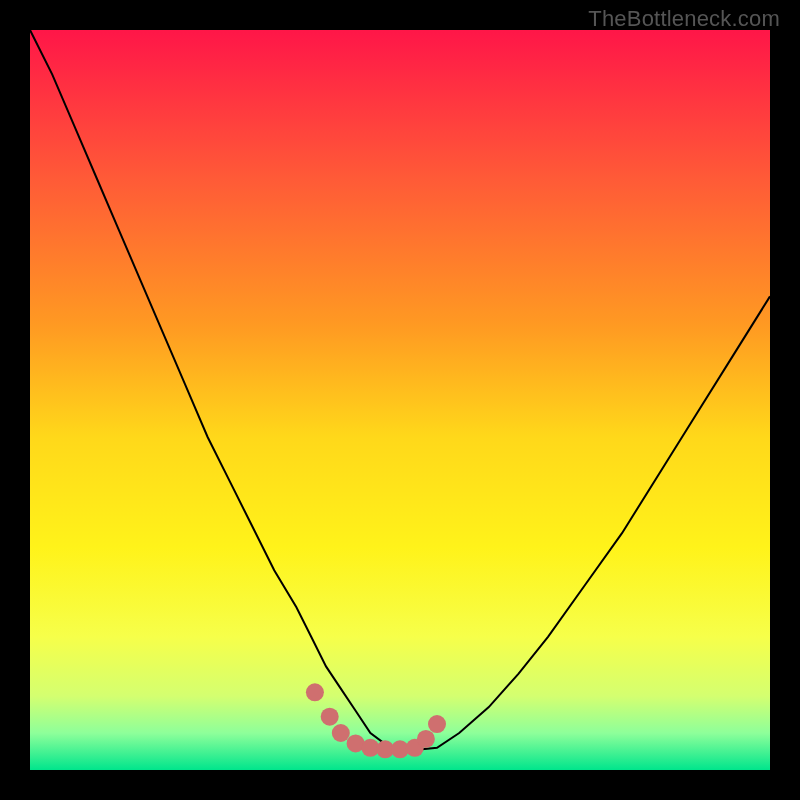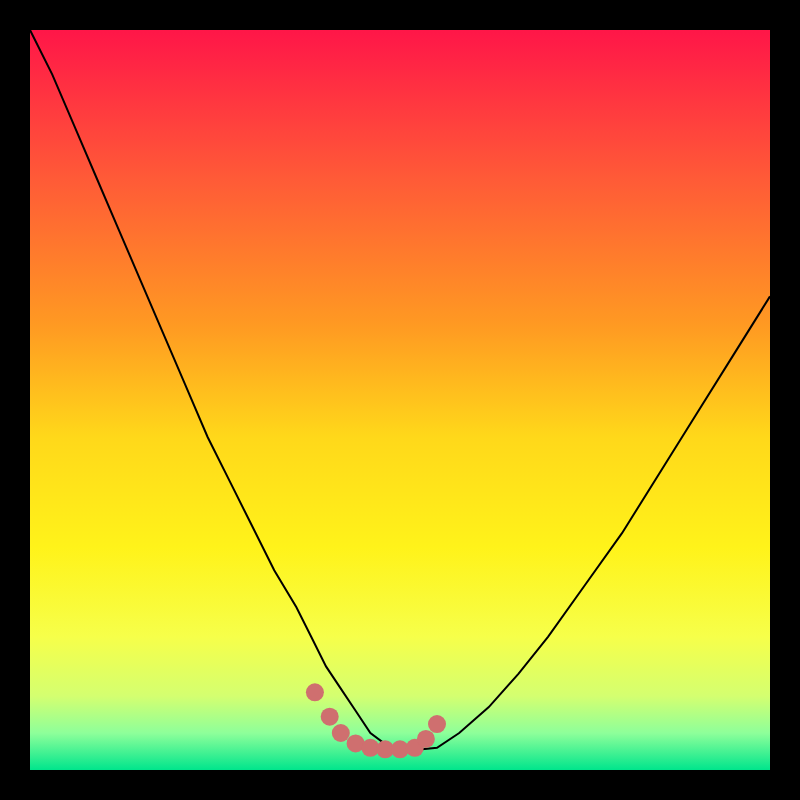--- a/index.html
+++ b/index.html
@@ -32,20 +32,21 @@
     left: 0;
     width: 800px;
     height: 800px;
   }
 </style>
 </head>
 <body>
 
 <div class="chart-wrap">
 
+  <div class="watermark">TheBottleneck.com</div>
 
   <svg class="chart" viewBox="0 0 800 800">
     <defs>
       <linearGradient id="bg-grad" x1="0" y1="0" x2="0" y2="1">
           <stop offset="0%" stop-color="#ff1648"></stop>
           <stop offset="20%" stop-color="#ff5a37"></stop>
           <stop offset="40%" stop-color="#ff9a22"></stop>
           <stop offset="55.00000000000001%" stop-color="#ffd81a"></stop>
           <stop offset="70%" stop-color="#fff31a"></stop>
           <stop offset="82%" stop-color="#f6ff4a"></stop>

